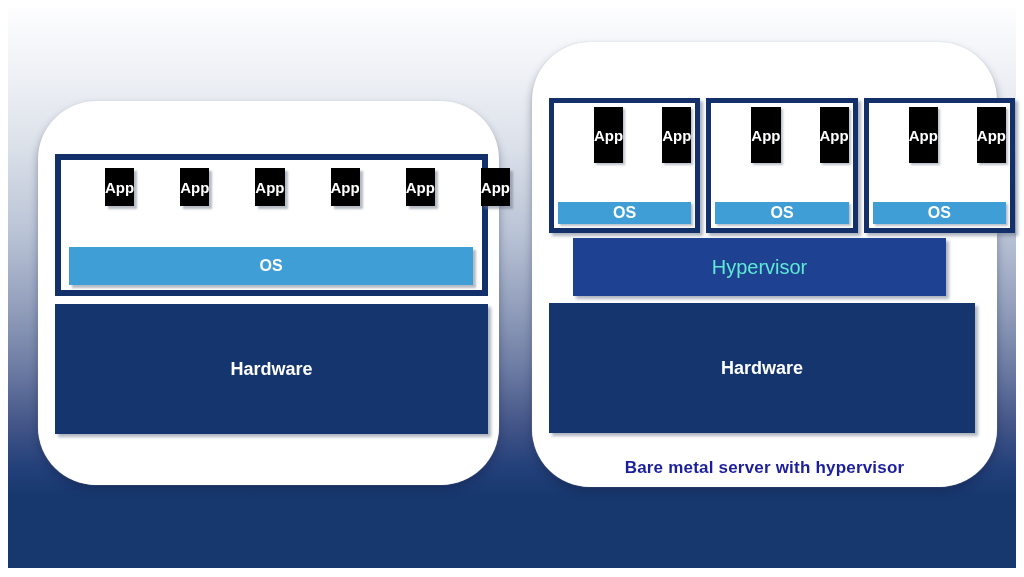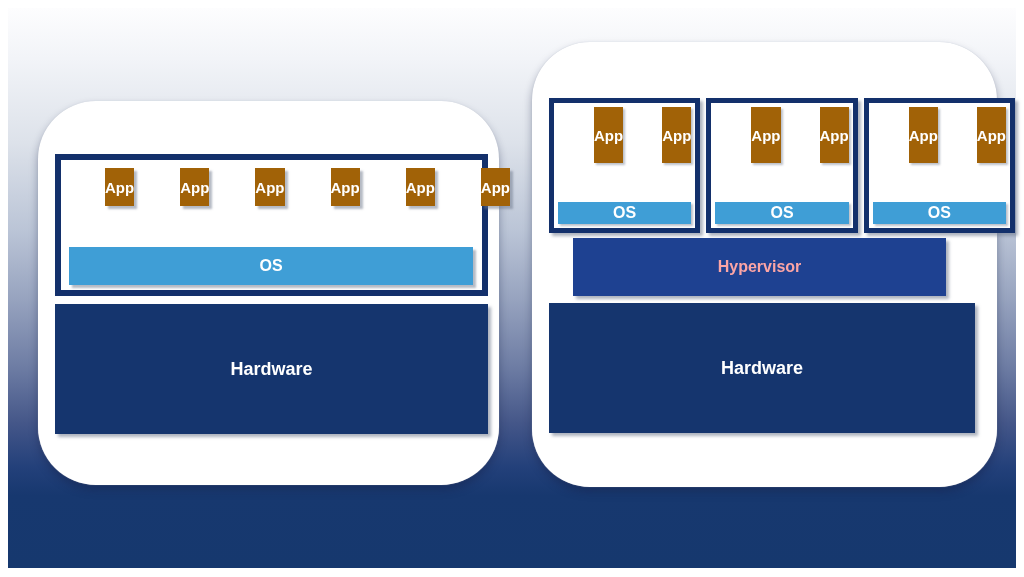--- a/index.html
+++ b/index.html
@@ -29,21 +29,21 @@
   .card-right{left:532px;top:42px;width:465px;height:445px;}
 
   
   .stackbox{
     position:absolute;left:17px;top:53px;width:433px;height:142px;
     box-sizing:border-box;border:6px solid #13306b;background:#ffffff;
     padding:8px 9px 5px 8px;display:flex;flex-direction:column;
   }
   .apps6{display:flex;gap:10px;height:58px;margin-bottom:6px;}
   .app{
-    background:#a16207;color:#ffffff;font-weight:bold;font-size:15px;
+    background:#000000;color:#ffffff;font-weight:bold;font-size:15px;
     display:flex;align-items:center;justify-content:center;
     box-shadow:3px 3px 2px rgba(108,118,138,0.5);
     margin-left:36px;
   }
   .apps6 .app{flex:1;}
   .osbar{
     background:#3f9ed6;color:#ffffff;font-weight:bold;font-size:16px;
     display:flex;align-items:center;justify-content:center;
     box-shadow:3px 3px 2px rgba(108,118,138,0.5);
     margin-top:35px;
@@ -71,21 +71,21 @@
     flex:1;box-sizing:border-box;border:5px solid #13306b;background:#ffffff;
     padding:4px;display:flex;flex-direction:column;
     box-shadow:3px 3px 3px rgba(108,118,138,0.55);
   }
   .vmapps{display:flex;gap:3px;height:56px;margin-bottom:4px;}
   .vmapps .app{flex:1;font-size:15px;box-shadow:2px 2px 2px rgba(108,118,138,0.45);}
   .vm .osbar{flex:1;box-shadow:2px 2px 2px rgba(108,118,138,0.45);}
 
   .hypervisor{
     position:absolute;left:41px;top:196px;width:373px;height:58px;
-    background:#1e4191;color:#fca5a5;font-weight:bold;font-size:16px;
+    background:#1e4191;color:#5eead4;font-weight:normal;font-size:20px;
     display:flex;align-items:center;justify-content:center;
     box-shadow:3px 3px 3px rgba(108,118,138,0.55);
   }
 </style>
 </head>
 <body>
 
 <div id="stage">
   <div class="bg"></div>
 
@@ -123,14 +123,15 @@
       <div class="vm">
         <div class="vmapps">
           <div class="app">App</div>
           <div class="app">App</div>
         </div>
         <div class="osbar">OS</div>
       </div>
     </div>
     <div class="hypervisor">Hypervisor</div>
     <div class="hardware hw-right">Hardware</div>
+    <div class="caption cap-right">Bare metal server with hypervisor</div>
   </section>
 </div>
 
 </body></html>

